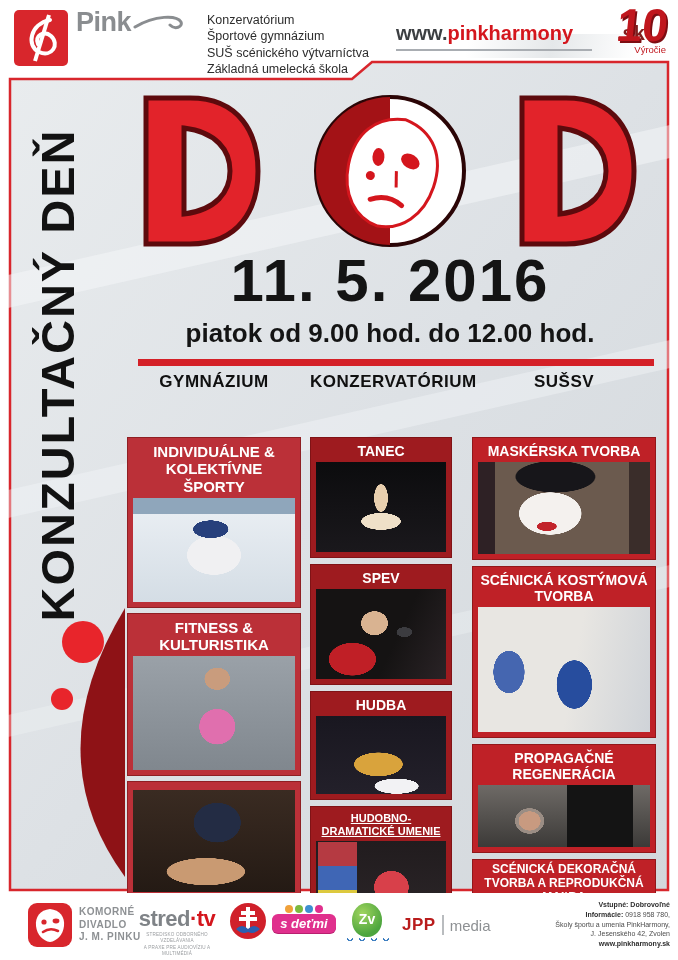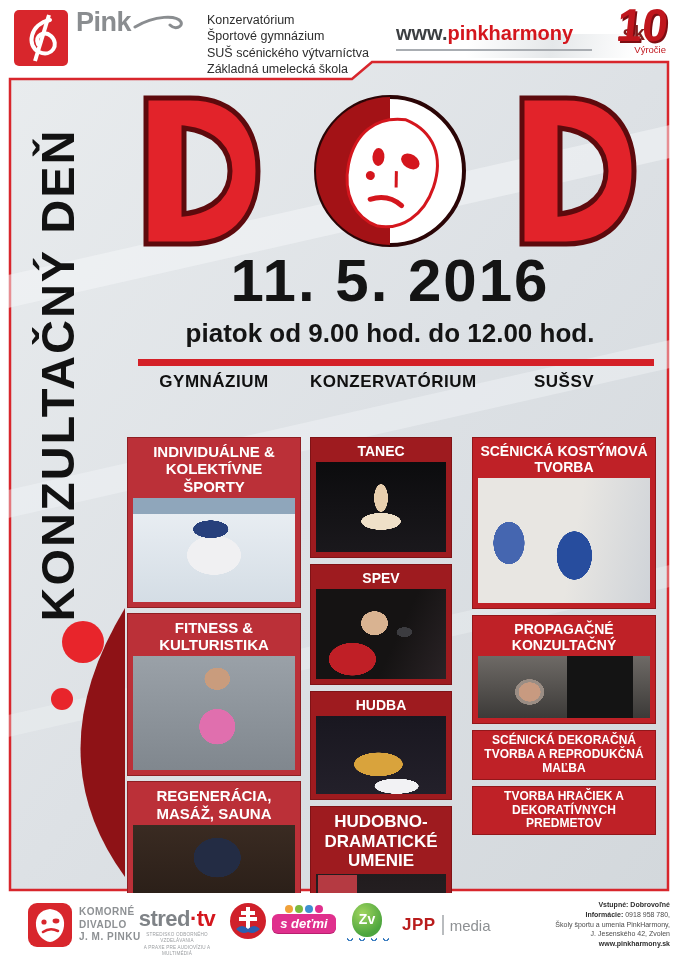--- a/index.html
+++ b/index.html
@@ -47,21 +47,21 @@
   .col2{left:310px;width:142px;}
   .col3{left:472px;width:184px;}
   .card{padding:5px;box-sizing:border-box;border:1px solid rgba(90,10,12,.45);}
   .col1 .card{background:#bb3038;margin-bottom:5px;}
   .col2 .card{background:#9e1b1f;margin-bottom:6px;}
   .col3 .card{background:#bf2127;margin-bottom:6px;}
   .card-label{color:#fff;font-weight:bold;text-align:center;line-height:1.15;}
   .col1 .card-label{font-size:15px;}
   .col2 .card-label{font-size:14px;}
   .col3 .card-label{font-size:14px;}
-  .card-label.small{font-size:17px;}
+  .card-label.small{font-size:11px;text-decoration:underline;}
   .photo{margin-top:3px;width:100%;background-repeat:no-repeat;background-size:cover;}
   .textbox{padding:3px 2px;}
   .textbox .card-label{font-size:12px;line-height:1.15;}
   
   .ph-hockey{height:104px;background-image:
     radial-gradient(ellipse 18% 14% at 48% 30%,#27407c 0 60%,transparent 61%),
     radial-gradient(ellipse 30% 34% at 50% 55%,#f0f0f2 0 55%,transparent 56%),
     linear-gradient(180deg,#8fa6bb 0 15%,#e8edf2 15%,#d4dde5 100%);}
   .ph-fitness{height:114px;background-image:
     radial-gradient(ellipse 13% 16% at 52% 20%,#c99c7d 0 60%,transparent 61%),
@@ -210,21 +210,20 @@
 <div class="column col1">
   <div class="card">
     <div class="card-label">INDIVIDUÁLNE &amp; KOLEKTÍVNE ŠPORTY</div>
     <div class="photo ph-hockey" title="ice-hockey-player"></div>
   </div>
   <div class="card">
     <div class="card-label">FITNESS &amp; KULTURISTIKA</div>
     <div class="photo ph-fitness" title="fitness-competitor-with-trophy"></div>
   </div>
   <div class="card">
-    <div class="card-label">REGENERÁCIA, MASÁŽ, SAUNA</div>
     <div class="photo ph-massage" title="back-massage"></div>
   </div>
 </div>
 
 <div class="column col2">
   <div class="card">
     <div class="card-label">TANEC</div>
     <div class="photo ph-ballet" title="ballet-dancer"></div>
   </div>
   <div class="card">
@@ -236,25 +235,29 @@
     <div class="photo ph-guitar" title="classical-guitarist"></div>
   </div>
   <div class="card">
     <div class="card-label small">HUDOBNO-DRAMATICKÉ UMENIE</div>
     <div class="photo ph-theatre" title="theatre-performance"></div>
   </div>
 </div>
 
 <div class="column col3">
   <div class="card">
+    <div class="card-label">MASKÉRSKA TVORBA</div>
+    <div class="photo ph-mime" title="mime-face-makeup"></div>
+  </div>
+  <div class="card">
     <div class="card-label">SCÉNICKÁ KOSTÝMOVÁ TVORBA</div>
     <div class="photo ph-costume" title="costume-mannequins"></div>
   </div>
   <div class="card">
-    <div class="card-label">PROPAGAČNÉ KONZULTAČNÝ</div>
+    <div class="card-label">PROPAGAČNÉ REGENERÁCIA</div>
     <div class="photo ph-expo" title="promotional-art-exhibition"></div>
   </div>
   <div class="card textbox">
     <div class="card-label">SCÉNICKÁ DEKORAČNÁ TVORBA A REPRODUKČNÁ MAĽBA</div>
   </div>
   <div class="card textbox">
     <div class="card-label">TVORBA HRAČIEK A DEKORATÍVNYCH PREDMETOV</div>
   </div>
 </div>
 

